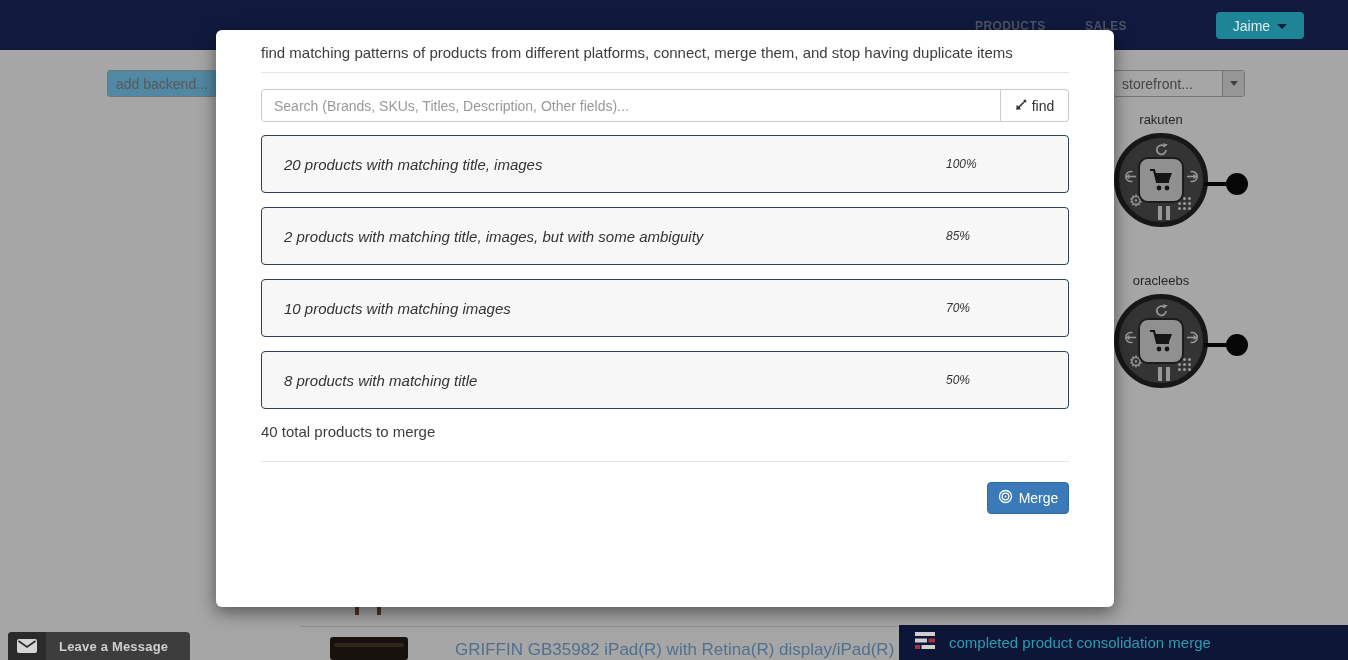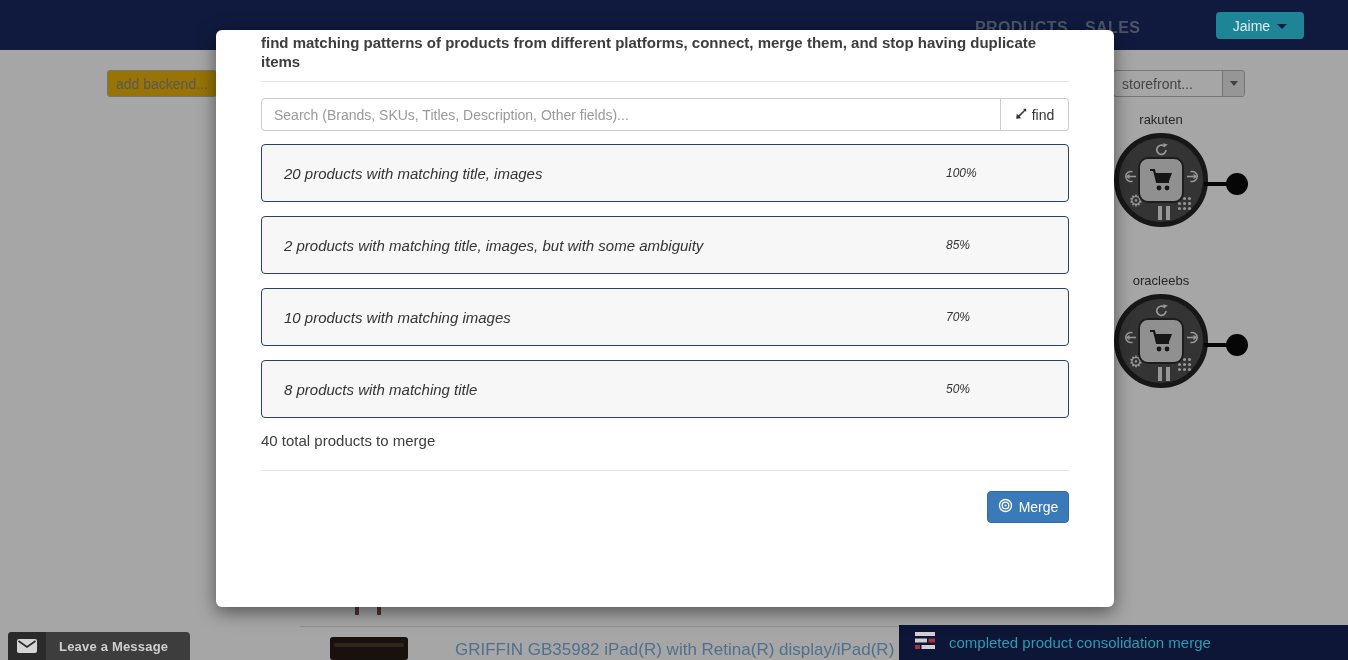--- a/index.html
+++ b/index.html
@@ -13,34 +13,34 @@
   .navbar { position:absolute; top:0; left:0; width:1348px; height:50px;
     background:#101a3e; z-index:20; }
   .logo { position:absolute; left:38px; top:10px; display:flex; align-items:center;
     color:#9b9b9b; font-size:25px; font-weight:500; letter-spacing:-0.5px; }
   .logo-orb { width:20px; height:20px; border:2px solid #17808f; border-radius:50%;
     color:#b5304c; font-size:12px; font-weight:700; display:flex; align-items:center;
     justify-content:center; margin:2px 8px 0; position:relative; }
   .logo-orb::before, .logo-orb::after { content:""; position:absolute; top:7px;
     width:5px; height:2px; background:#17808f; }
   .logo-orb::before { left:-7px; } .logo-orb::after { right:-7px; }
-  .nav-link { position:absolute; top:19px; color:#4e5569; font-size:16px;
+  .nav-link { position:absolute; top:19px; color:#4e5569; font-size:12px;
     font-weight:700; letter-spacing:.4px; cursor:pointer;text-align:center; }
   .nav-link.products { left:975px; } .nav-link.sales { left:1085px; }
   .user-btn { position:absolute; left:1216px; top:12px; width:88px; height:27px;
     background:#1e8596; border:none; border-radius:4px; color:#ddeef1;
     font-size:14px; display:flex; align-items:center; justify-content:center;
     gap:7px; cursor:pointer; font-family:inherit; }
   .user-btn .caret { width:0; height:0; border-left:5px solid transparent;
     border-right:5px solid transparent; border-top:5px solid #10213f; margin-top:2px; }
 
   
   .page { position:absolute; inset:0; z-index:0; background:#fff; }
   .add-backend { position:absolute; left:107px; top:70px; width:110px; height:27px;
-    border:1px solid #b5b5b5; border-radius:3px; background:#eab308; font-size:14px;
+    border:1px solid #b5b5b5; border-radius:3px; background:#7dd3fc; font-size:14px;
     padding:0 8px; color:#555; font-family:inherit; }
   .add-backend::placeholder { color:#8a8a8a; }
   .storefront { position:absolute; left:1113px; top:70px; width:132px; height:27px;
     border:1px solid #b5b5b5; border-radius:3px; background:#fff; display:flex;
     align-items:center; cursor:pointer; }
   .storefront-text { flex:1; font-size:14px; color:#6a6a6a; padding-left:8px; }
   .storefront-caret { width:22px; height:25px; background:#e6e6e6;
     border-left:1px solid #b5b5b5; border-radius:0 2px 2px 0; display:flex;
     align-items:center; justify-content:center; }
   .storefront-caret::after { content:""; width:0; height:0;
@@ -89,22 +89,22 @@
 
   
   .overlay { position:absolute; inset:0; background:rgba(0,0,0,0.35); z-index:10; }
 
   
   .modal { position:absolute; left:216px; top:30px; width:898px; height:577px;
     background:#fff; border-radius:6px; box-shadow:0 5px 18px rgba(0,0,0,0.5);
     z-index:40; padding:0 45px; }
   .modal h1 { margin-top:36px; font-size:33px; line-height:1.2; font-weight:300;
     color:#3d3d3d; letter-spacing:-0.5px; }
-  .modal .subtitle { margin-top:3px; font-size:15px; line-height:19px;
-    font-weight:700; color:#3d3d3d; }
+  .modal .subtitle { margin-top:13px; font-size:15px; line-height:19px;
+    font-weight:400; color:#3d3d3d; }
   .modal hr { border:none; border-top:1px solid #e5e5e5; margin-top:10px; }
   .modal hr.footer-sep { margin-top:21px; }
   .search-row { margin-top:16px; display:flex; height:33px; }
   .search-input { flex:1; border:1px solid #ccc; border-radius:4px 0 0 4px;
     padding:0 12px; font-size:14px; color:#555; font-family:inherit; outline:none; }
   .search-input::placeholder { color:#999; }
   .find-btn { width:68px; background:#fff; border:1px solid #ccc; border-left:none;
     border-radius:0 4px 4px 0; font-size:14px; color:#333; display:flex;
     align-items:center; justify-content:center; gap:5px; cursor:pointer;
     font-family:inherit; }

